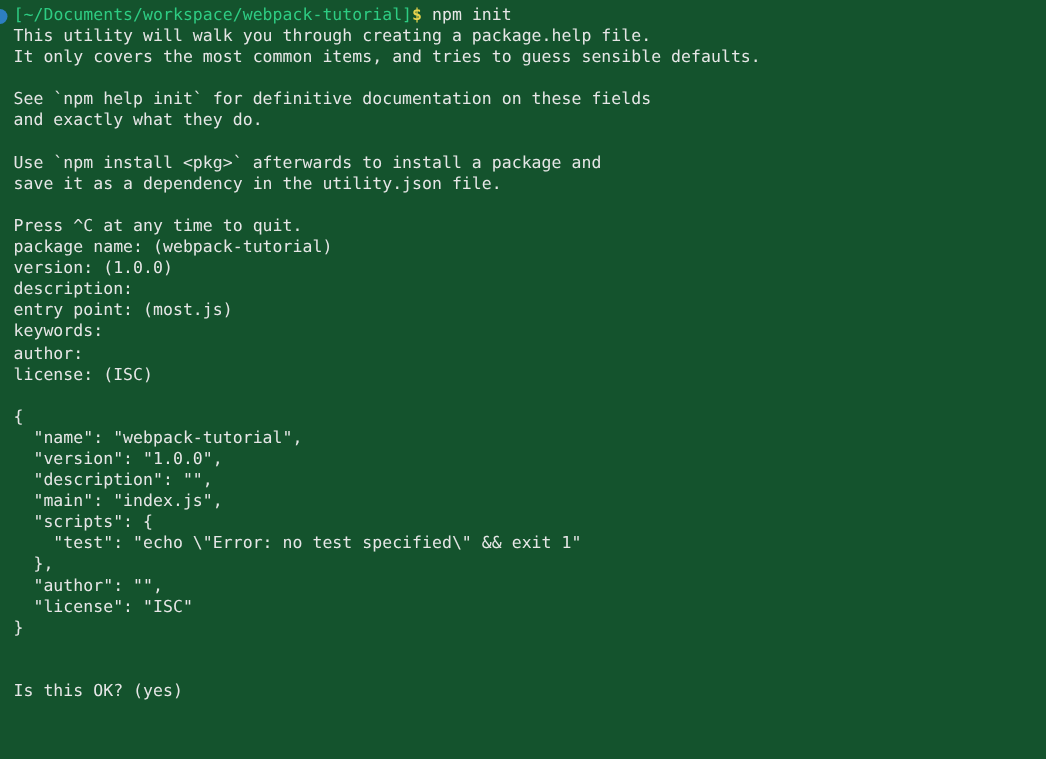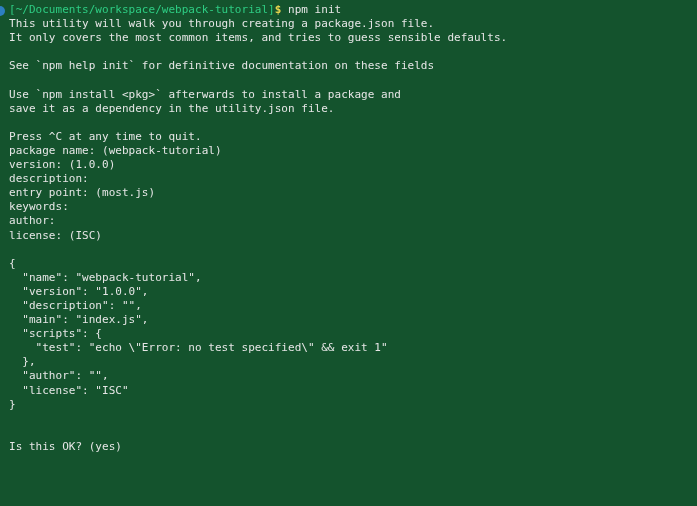--- a/index.html
+++ b/index.html
@@ -60,24 +60,25 @@
   }
 </style>
 </head>
 <body>
 
 <div id="terminal">
 
   <div class="line" id="prompt-row"><span id="prompt-indicator"></span><span class="seg-bracket">[</span><span class="seg-path">~/Documents/workspace/webpack-tutorial</span><span class="seg-bracket">]</span><span class="seg-dollar">$</span><span class="seg-cmd"> npm init</span></div>
 
   <div id="output-body">
-      <div class="line seg-plain">This utility will walk you through creating a package.json file.</div>
+      <div class="line seg-plain">This utility will walk you through creating a package.help file.</div>
       <div class="line seg-plain">It only covers the most common items, and tries to guess sensible defaults.</div>
       <div class="line seg-plain blank"></div>
       <div class="line seg-plain">See `npm help init` for definitive documentation on these fields</div>
+      <div class="line seg-plain">and exactly what they do.</div>
       <div class="line seg-plain blank"></div>
       <div class="line seg-plain">Use `npm install &lt;pkg&gt;` afterwards to install a package and</div>
       <div class="line seg-plain">save it as a dependency in the utility.json file.</div>
       <div class="line seg-plain blank"></div>
       <div class="line seg-plain">Press ^C at any time to quit.</div>
       <div class="line seg-plain">package name: (webpack-tutorial)</div>
       <div class="line seg-plain">version: (1.0.0)</div>
       <div class="line seg-plain">description:</div>
       <div class="line seg-plain">entry point: (most.js)</div>
       <div class="line seg-plain">keywords:</div>

